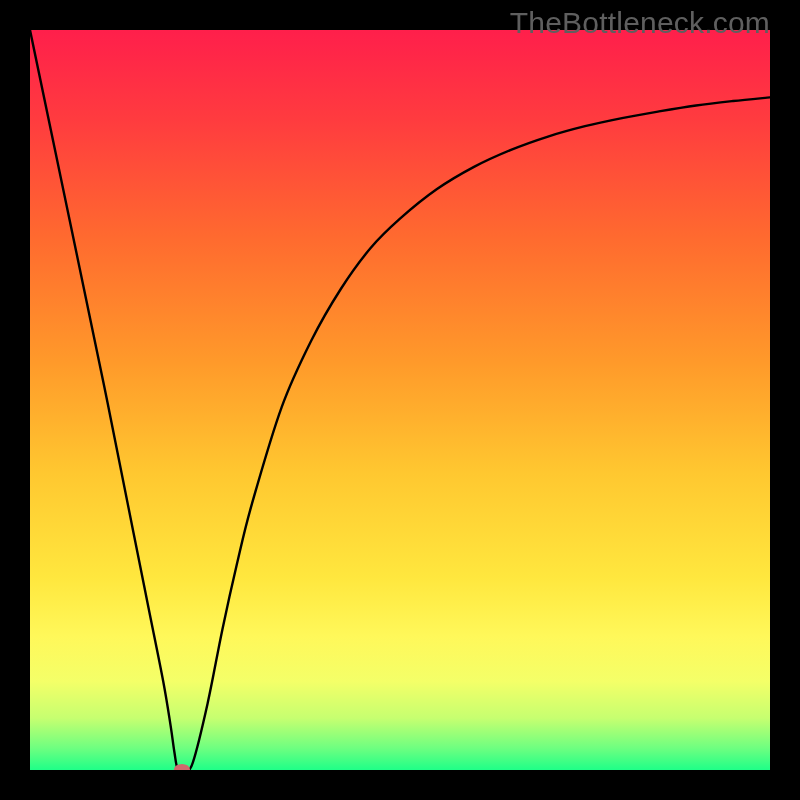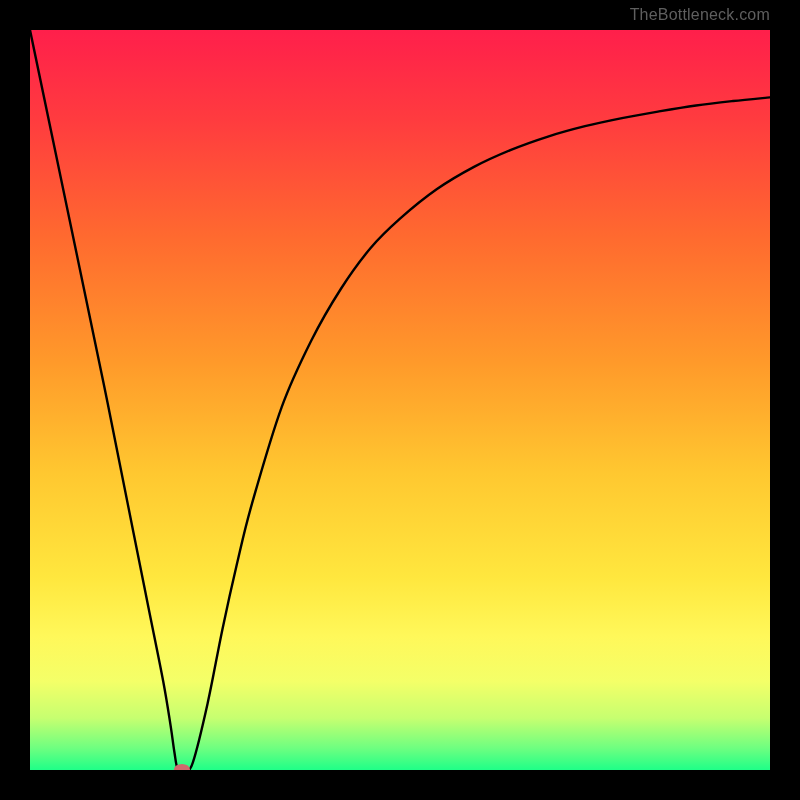--- a/index.html
+++ b/index.html
@@ -31,21 +31,21 @@
     position: absolute;
     left: 0;
     top: 0;
     width: 100%;
     height: 100%;
   }
   .watermark {
     position: absolute;
     top: 6px;
     right: 30px;
-    font-size: 16px;
+    font-size: 30px;
     font-weight: 400;
     color: #5f5f5f;
     letter-spacing: 0.2px;
     user-select: none;
   }
   .curve-svg {
     position: absolute;
     left: 0;
     top: 0;
     width: 100%;

